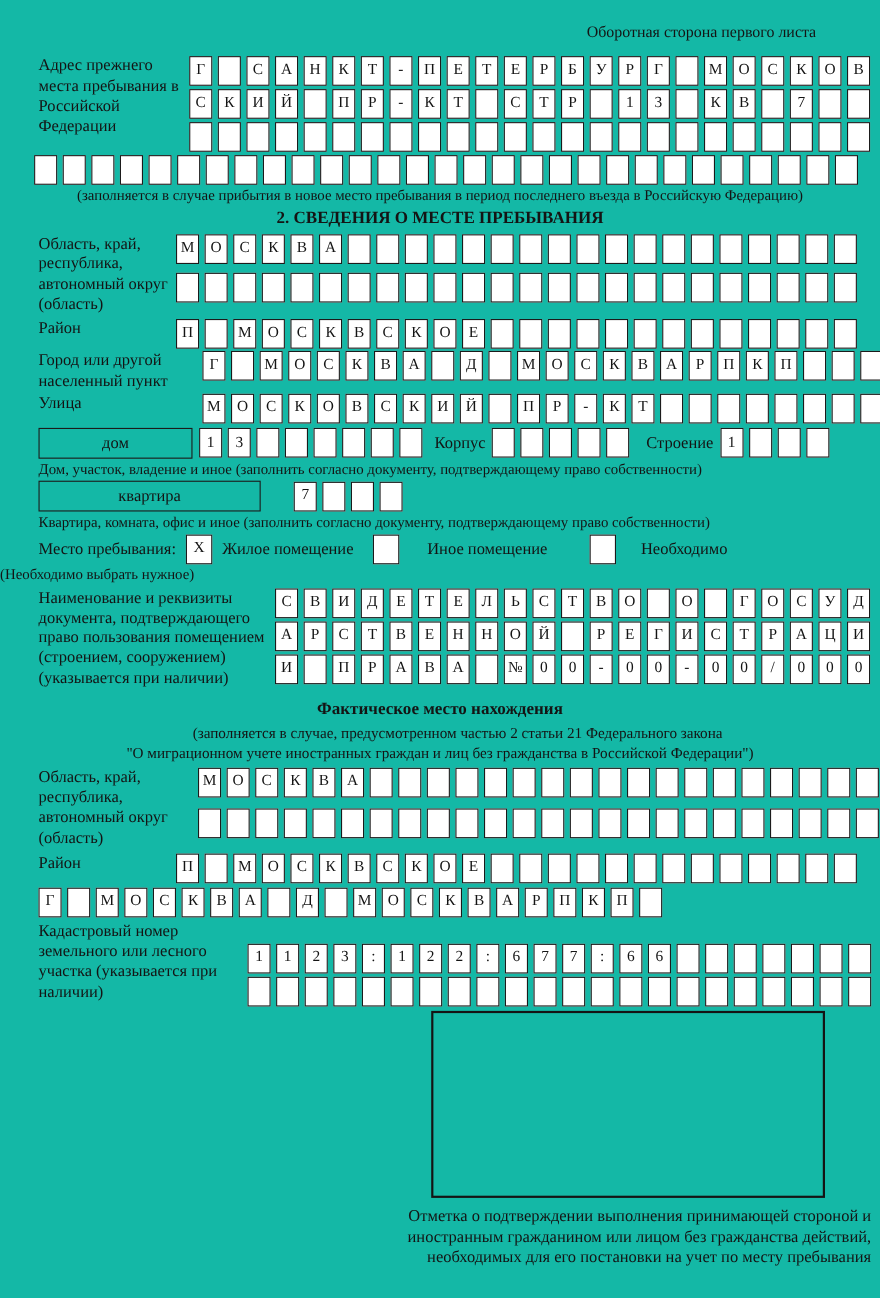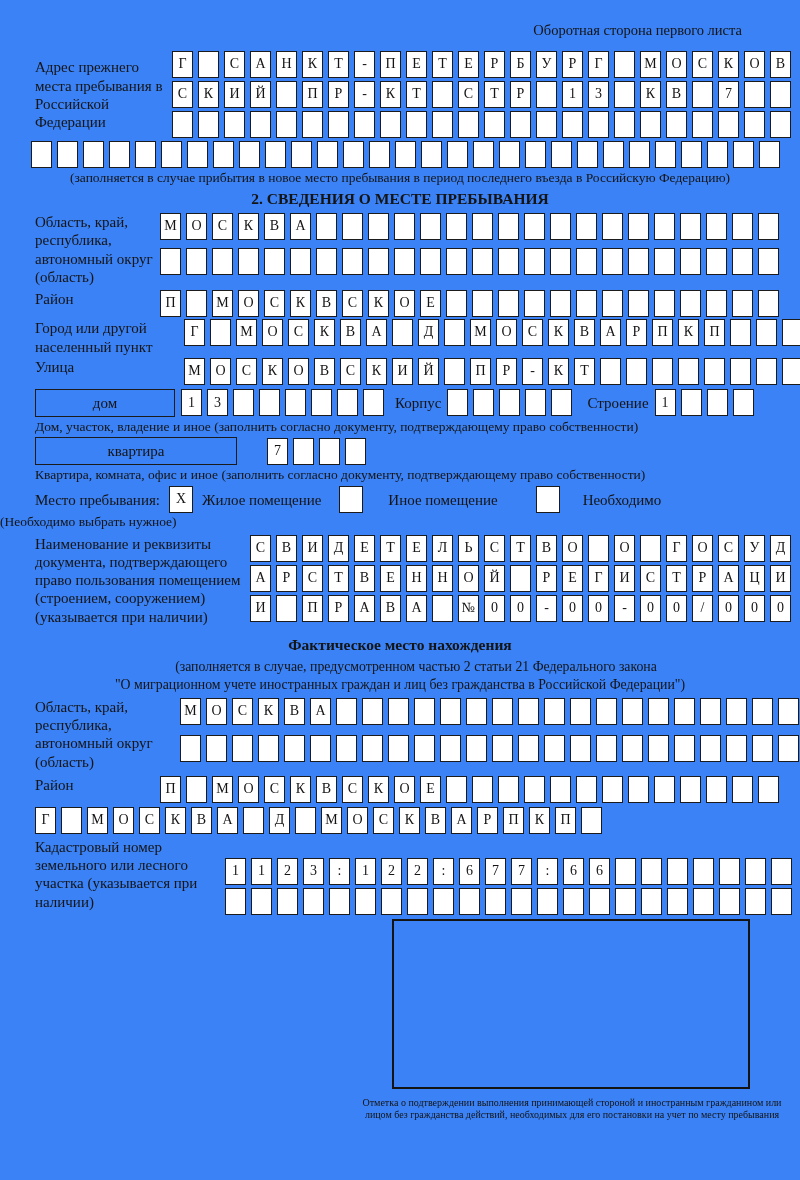--- a/index.html
+++ b/index.html
@@ -1,18 +1,18 @@
 <!DOCTYPE html>
 <html><head>
 <meta charset="utf-8">
 <style>
   html,body { margin:0; padding:0; background:#ffffff; }
   .page {
     position:relative; width:800px; height:1180px; margin:0 auto;
-    background:#3b82f6; color:#141414; overflow:hidden;
+    background:#14b8a6; color:#141414; overflow:hidden;
     font-family:"Liberation Serif","DejaVu Serif",serif;
     font-size:15px; line-height:1.2;
   }
   .back-note { margin-top:22px; padding-right:58px; text-align:right; font-size:14.5px; }
   .field { display:flex; align-items:flex-start; padding-left:35px; }
   .f-label { flex:none; font-size:15px; line-height:1.22; }
   .w137{width:137px;} .w125{width:125px;} .w145{width:145px;} .w191{width:191px;} .w190{width:190px;} .w215{width:215px;}
   .f-rows { display:flex; flex-direction:column; }
   .box-row { display:flex; height:27px; }
   .cell {
@@ -30,22 +30,22 @@
   .fact-title { margin-top:10px; text-align:center; font-weight:bold; font-size:15.5px; }
   .fact-note { margin-top:4px; text-align:center; font-size:13.8px;padding-left:32px; }
   .fact-note2 { text-align:center; font-size:13.8px; margin-top:2px; }
   .inline-row { display:flex; align-items:center; padding-left:35px; }
   .wide-box { box-sizing:border-box; border:1.6px solid #1b1b1b; height:28px; display:flex; align-items:center; justify-content:center; font-size:15px; }
   .dom-box{width:140px; margin-right:6px;}
   .kv-box{width:202px; margin-right:6px;}
   .inline-label { font-size:15px; }
   .mesto-note { margin-top:1px; width:640px; font-size:13.5px; }
   .stamp-box { margin-left:392px; margin-top:4px; width:358px; height:170px; box-sizing:border-box; border:2px solid #141414; }
-  .stamp-cap { margin-left:352px; margin-top:8px; width:440px; text-align:center; font-size:10px; line-height:1.25; }
-  .mt2{margin-top:2px;gap:24px;} .mt3{margin-top:3px;} .mt4{margin-top:4px;} .mt5{margin-top:5px;} .mt12{margin-top:12px;align-items:center;} .mt20{margin-top:20px;}
+  .stamp-cap { margin-left:352px; margin-top:8px; width:440px; text-align:right; font-size:15px; line-height:1.25; }
+  .mt2{margin-top:2px;gap:24px;} .mt3{margin-top:3px;} .mt4{margin-top:4px;} .mt5{margin-top:5px;} .mt12{margin-top:12px;} .mt20{margin-top:20px;}
 </style>
 </head>
 <body>
 
 <div class="page">
 
   <div class="back-note">Оборотная сторона первого листа</div>
 
   <div class="field mt12">
     <div class="f-label w137">Адрес прежнего места пребывания в Российской Федерации</div>

